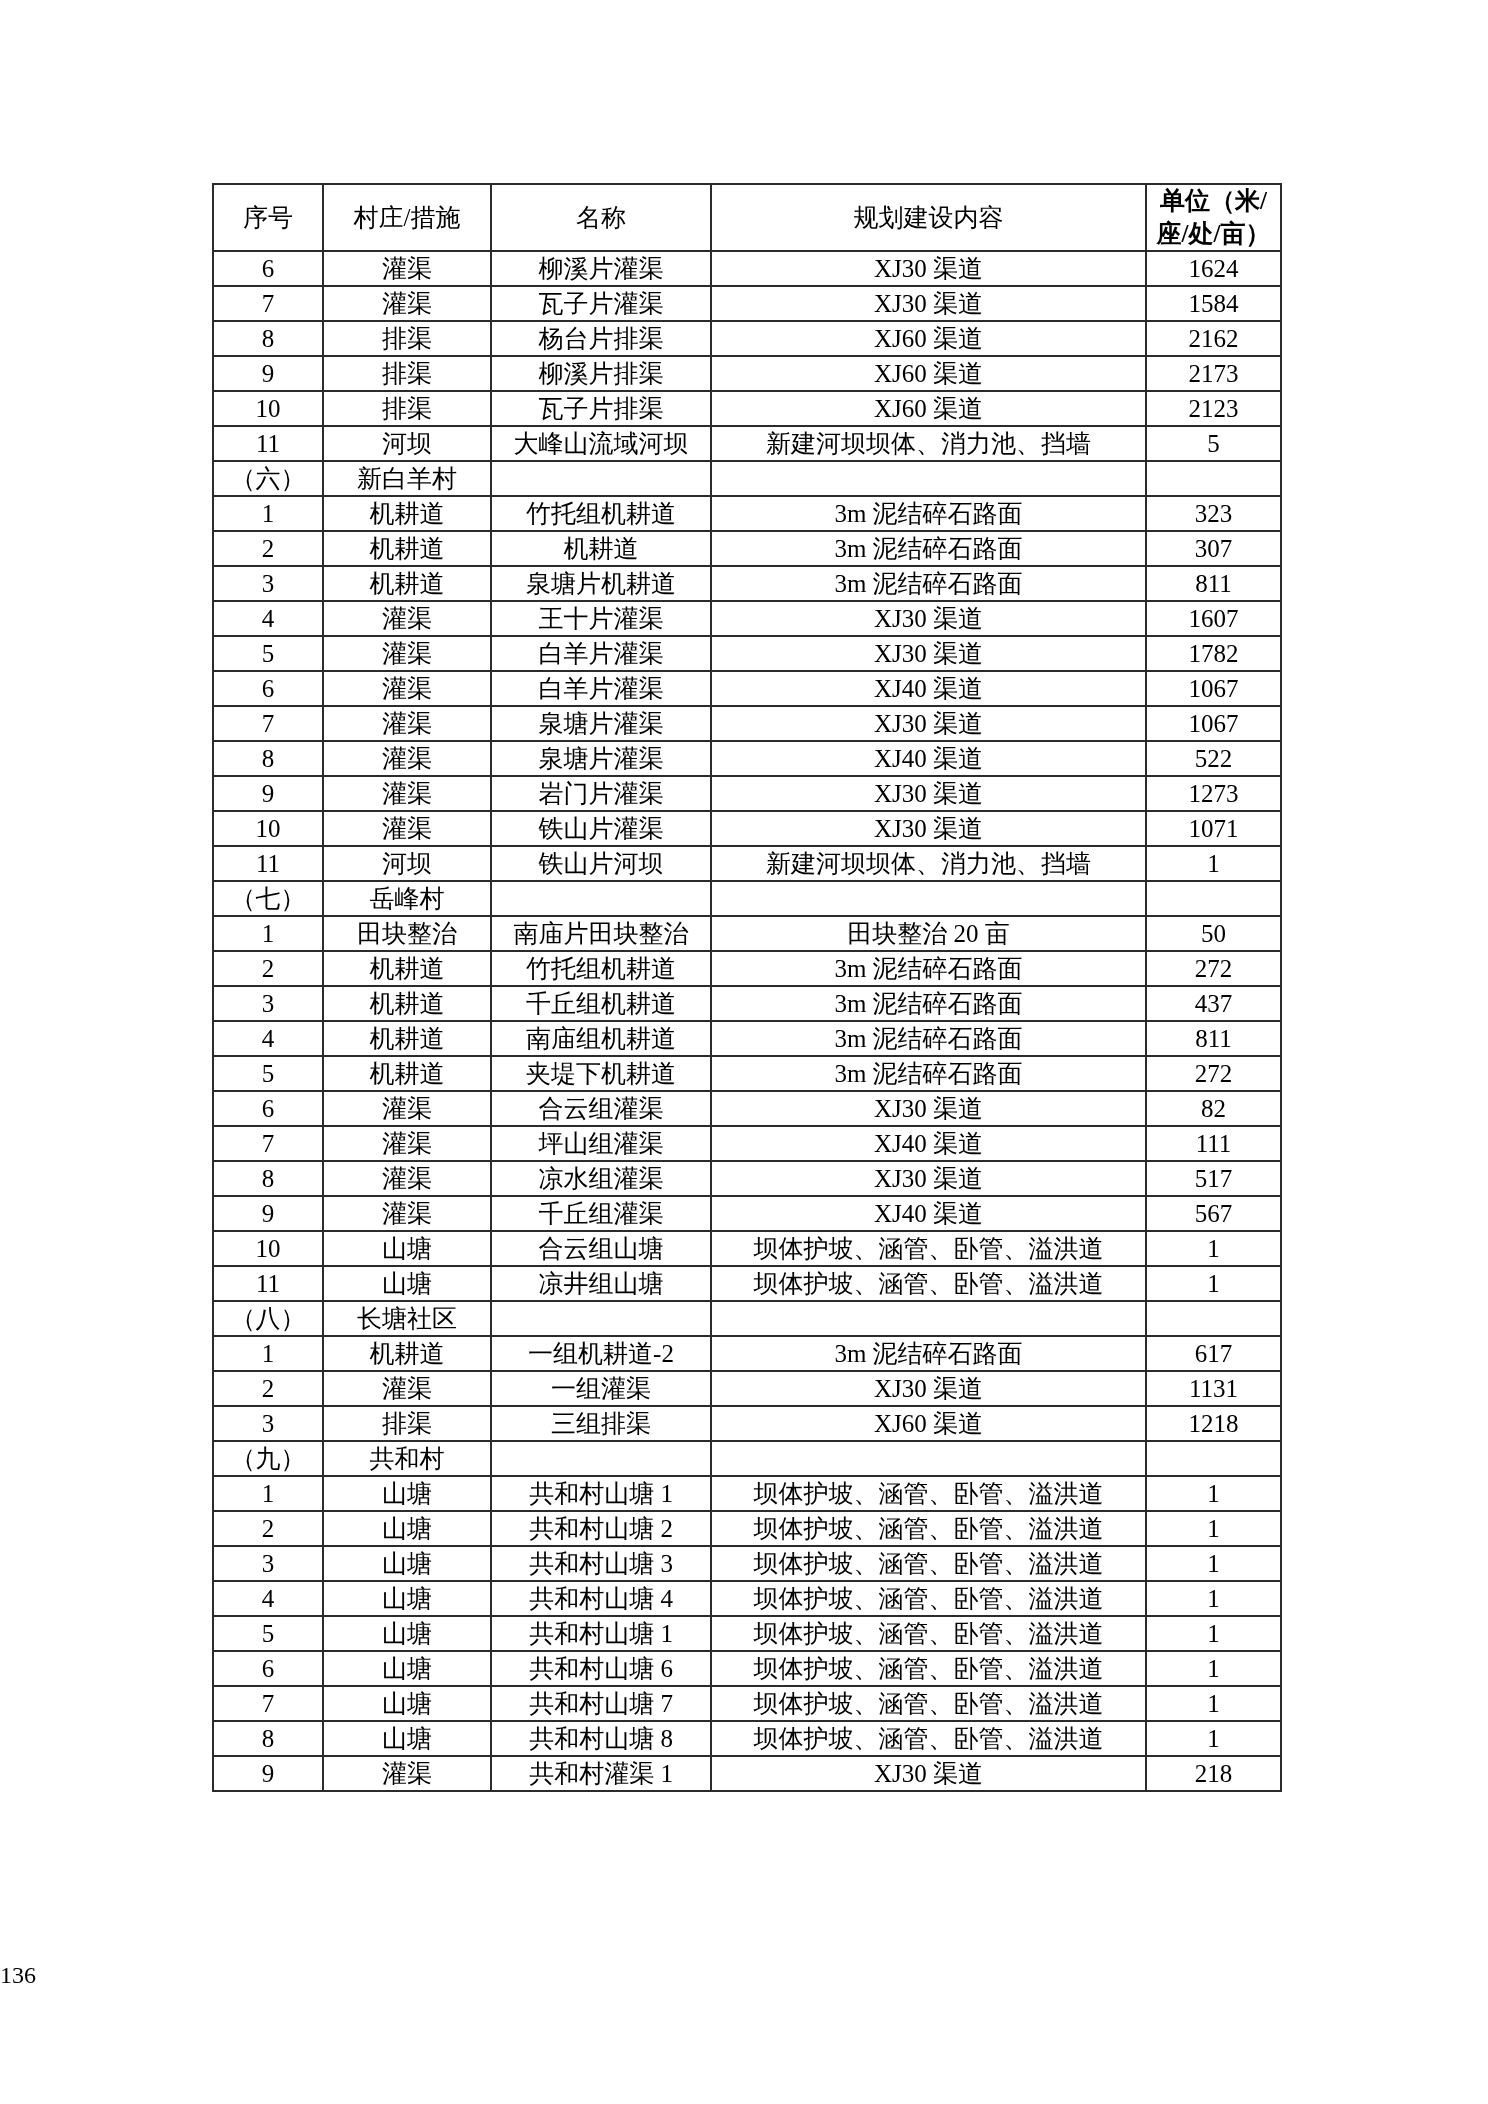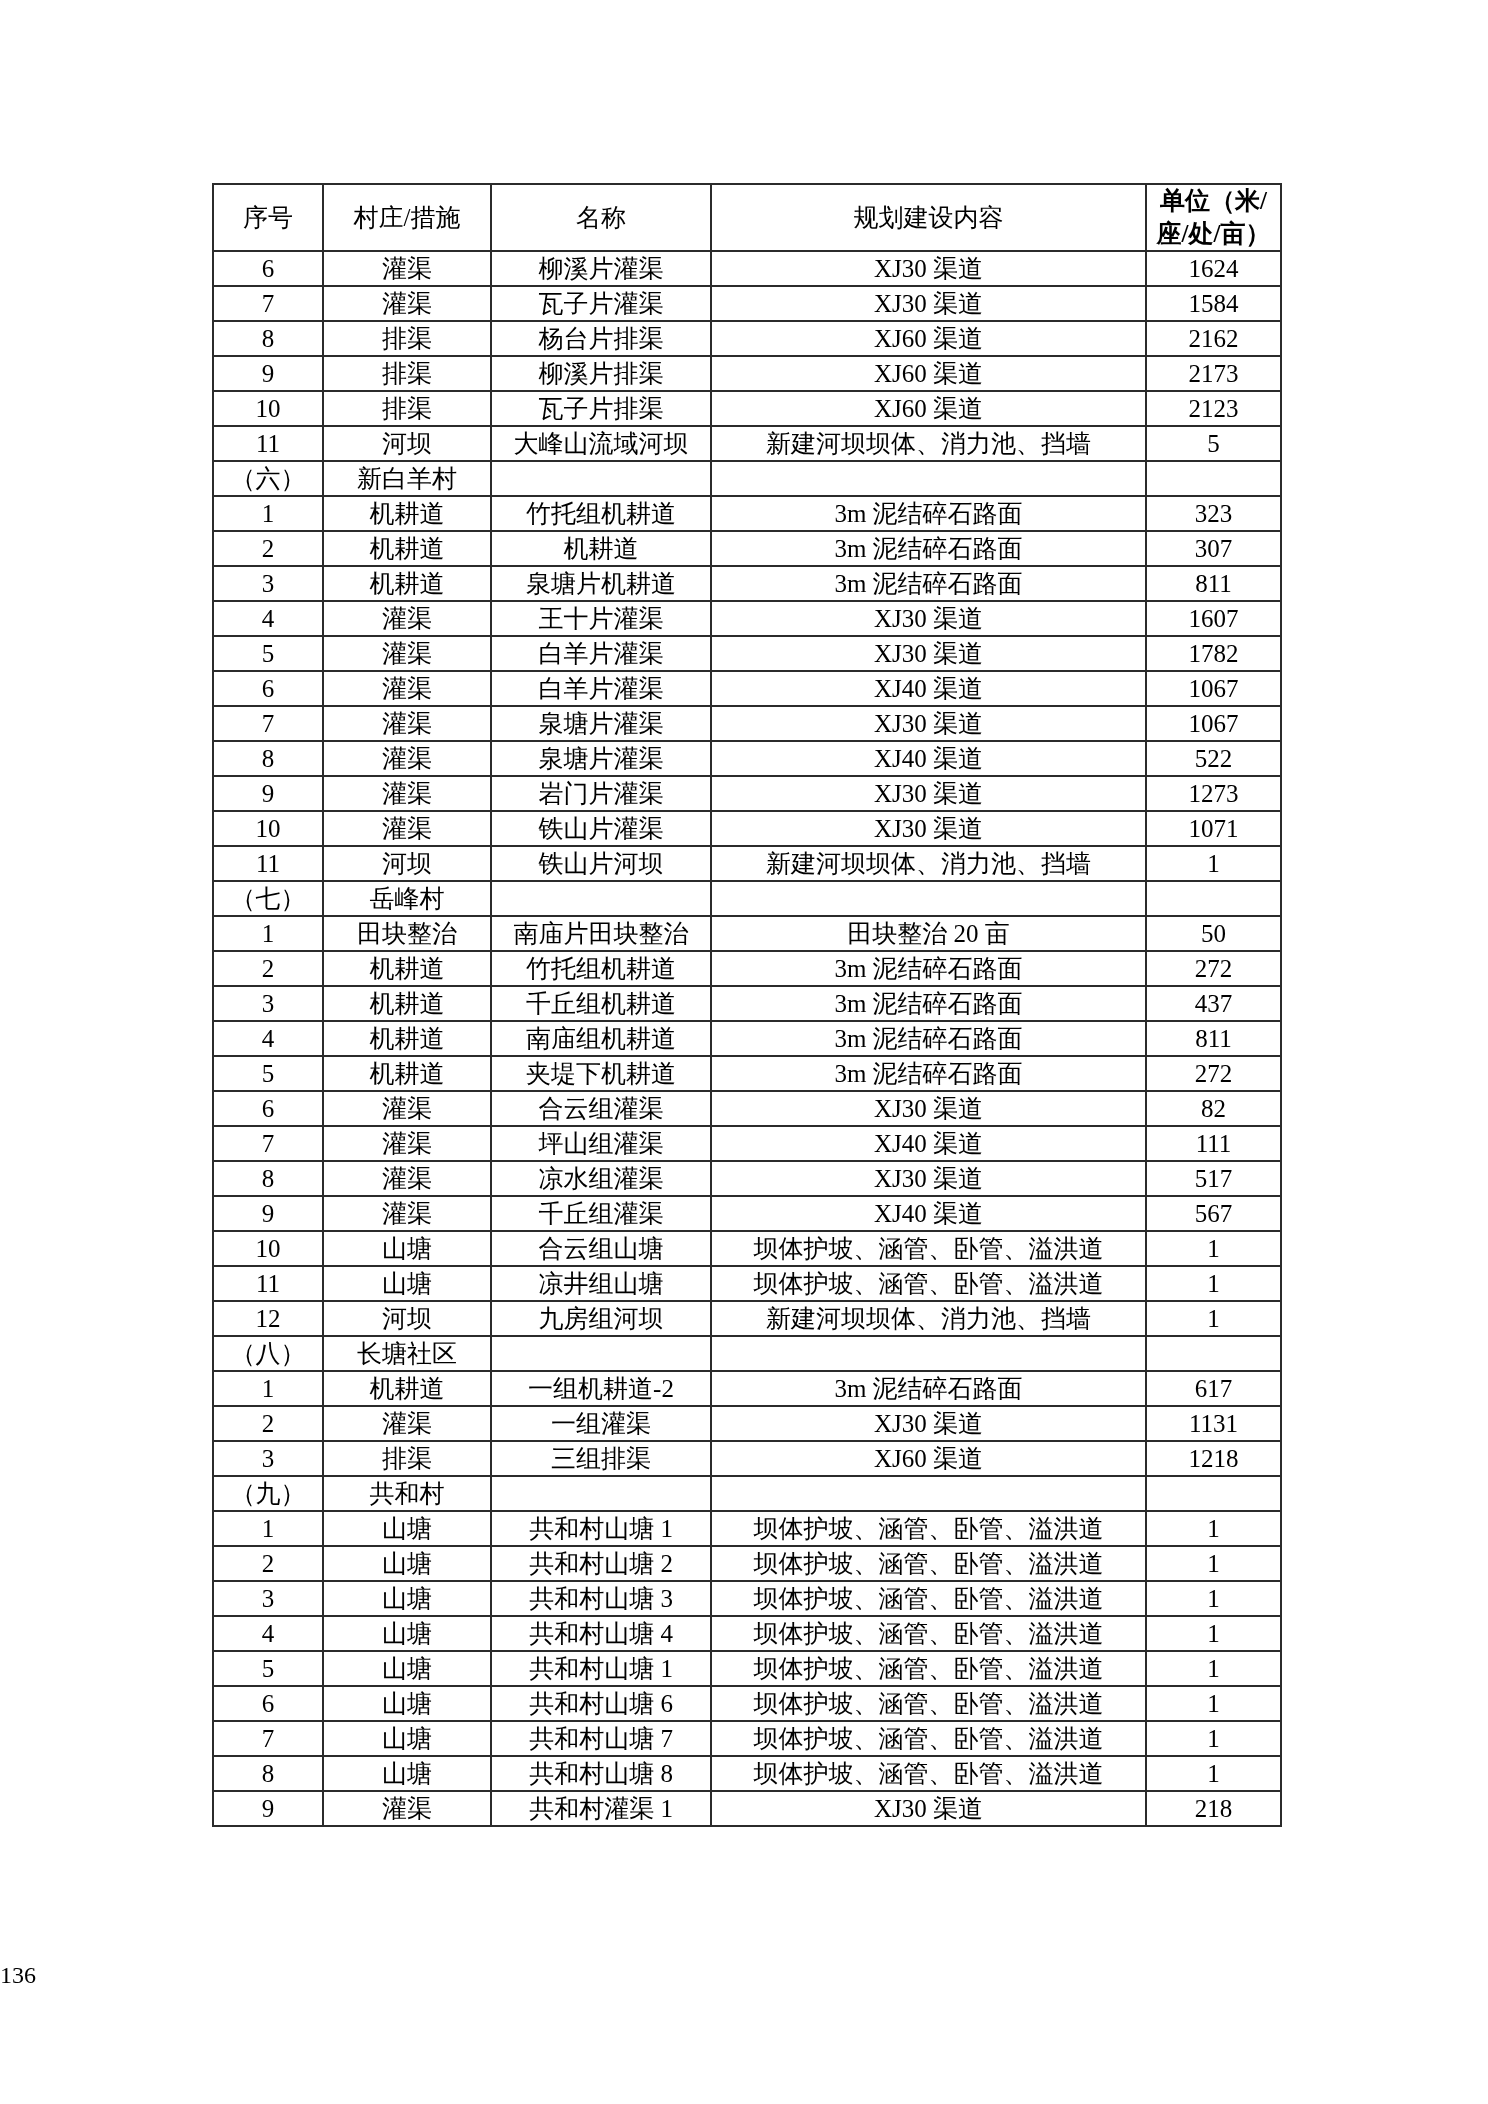--- a/index.html
+++ b/index.html
@@ -283,27 +283,20 @@
           <td>1</td>
         </tr>
         <tr>
           <td>11</td>
           <td>山塘</td>
           <td>凉井组山塘</td>
           <td>坝体护坡、涵管、卧管、溢洪道</td>
           <td>1</td>
         </tr>
         <tr>
-          <td>12</td>
-          <td>河坝</td>
-          <td>九房组河坝</td>
-          <td>新建河坝坝体、消力池、挡墙</td>
-          <td>1</td>
-        </tr>
-        <tr>
           <td>（八）</td>
           <td>长塘社区</td>
           <td></td>
           <td></td>
           <td></td>
         </tr>
         <tr>
           <td>1</td>
           <td>机耕道</td>
           <td>一组机耕道-2</td>

